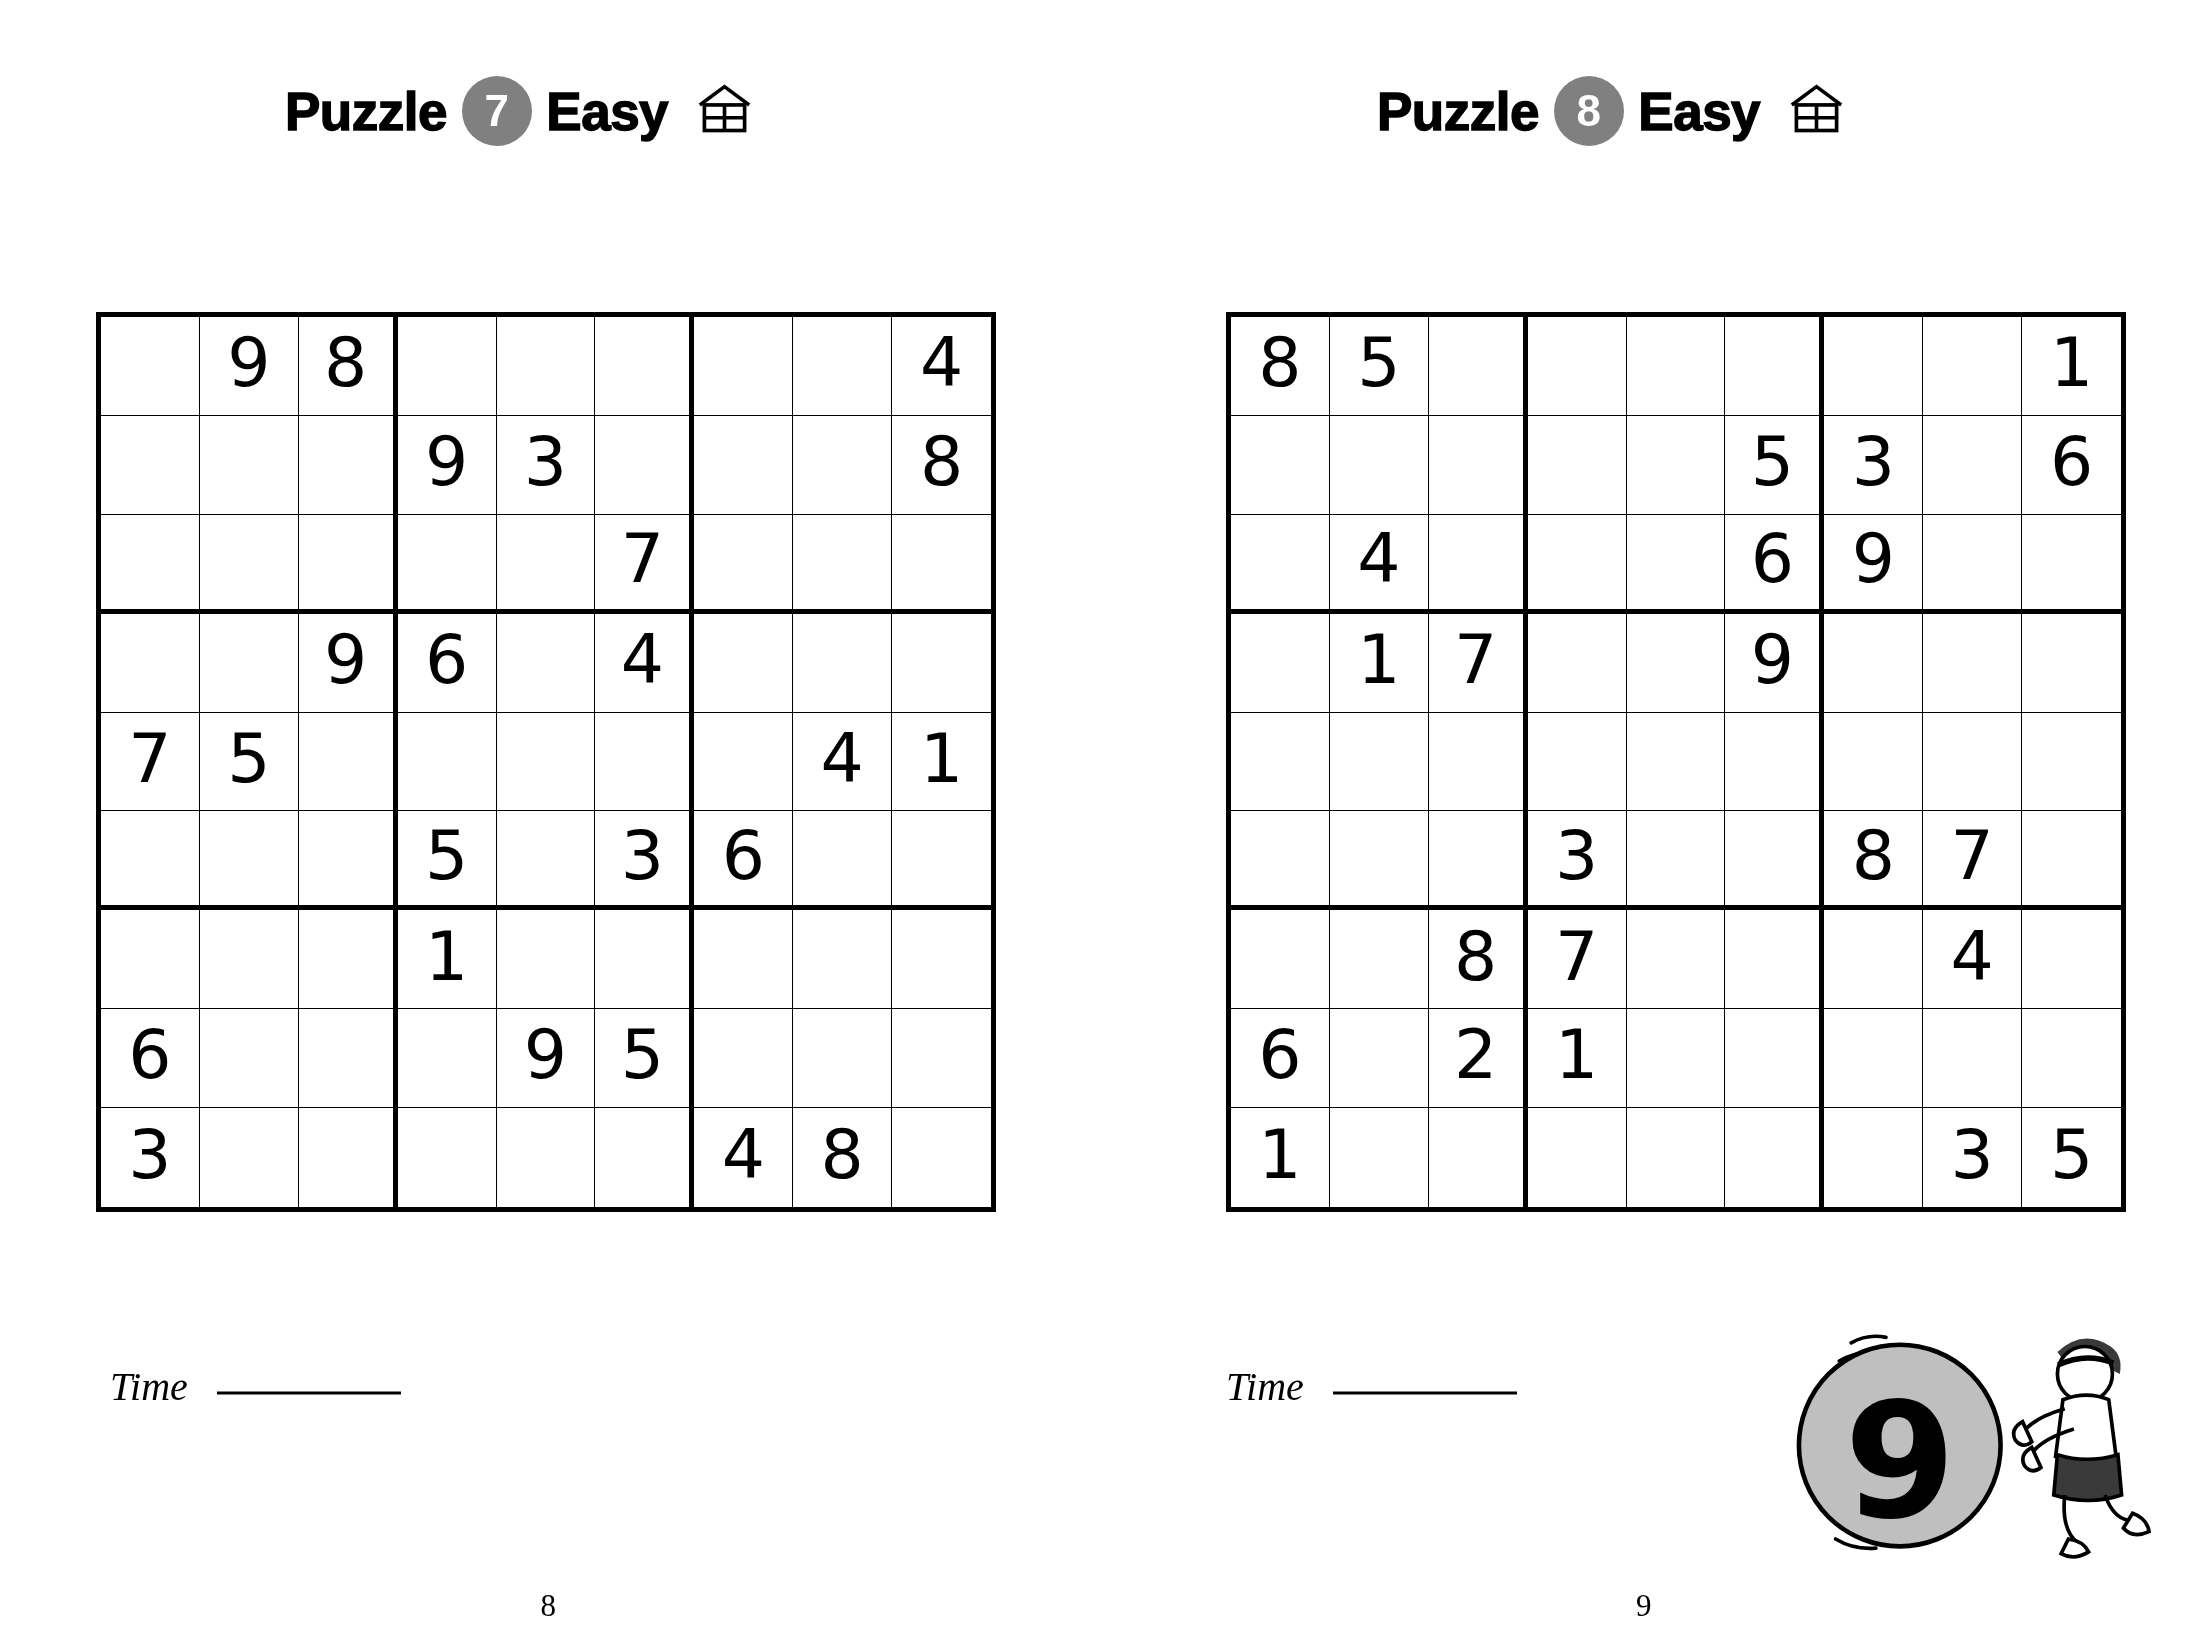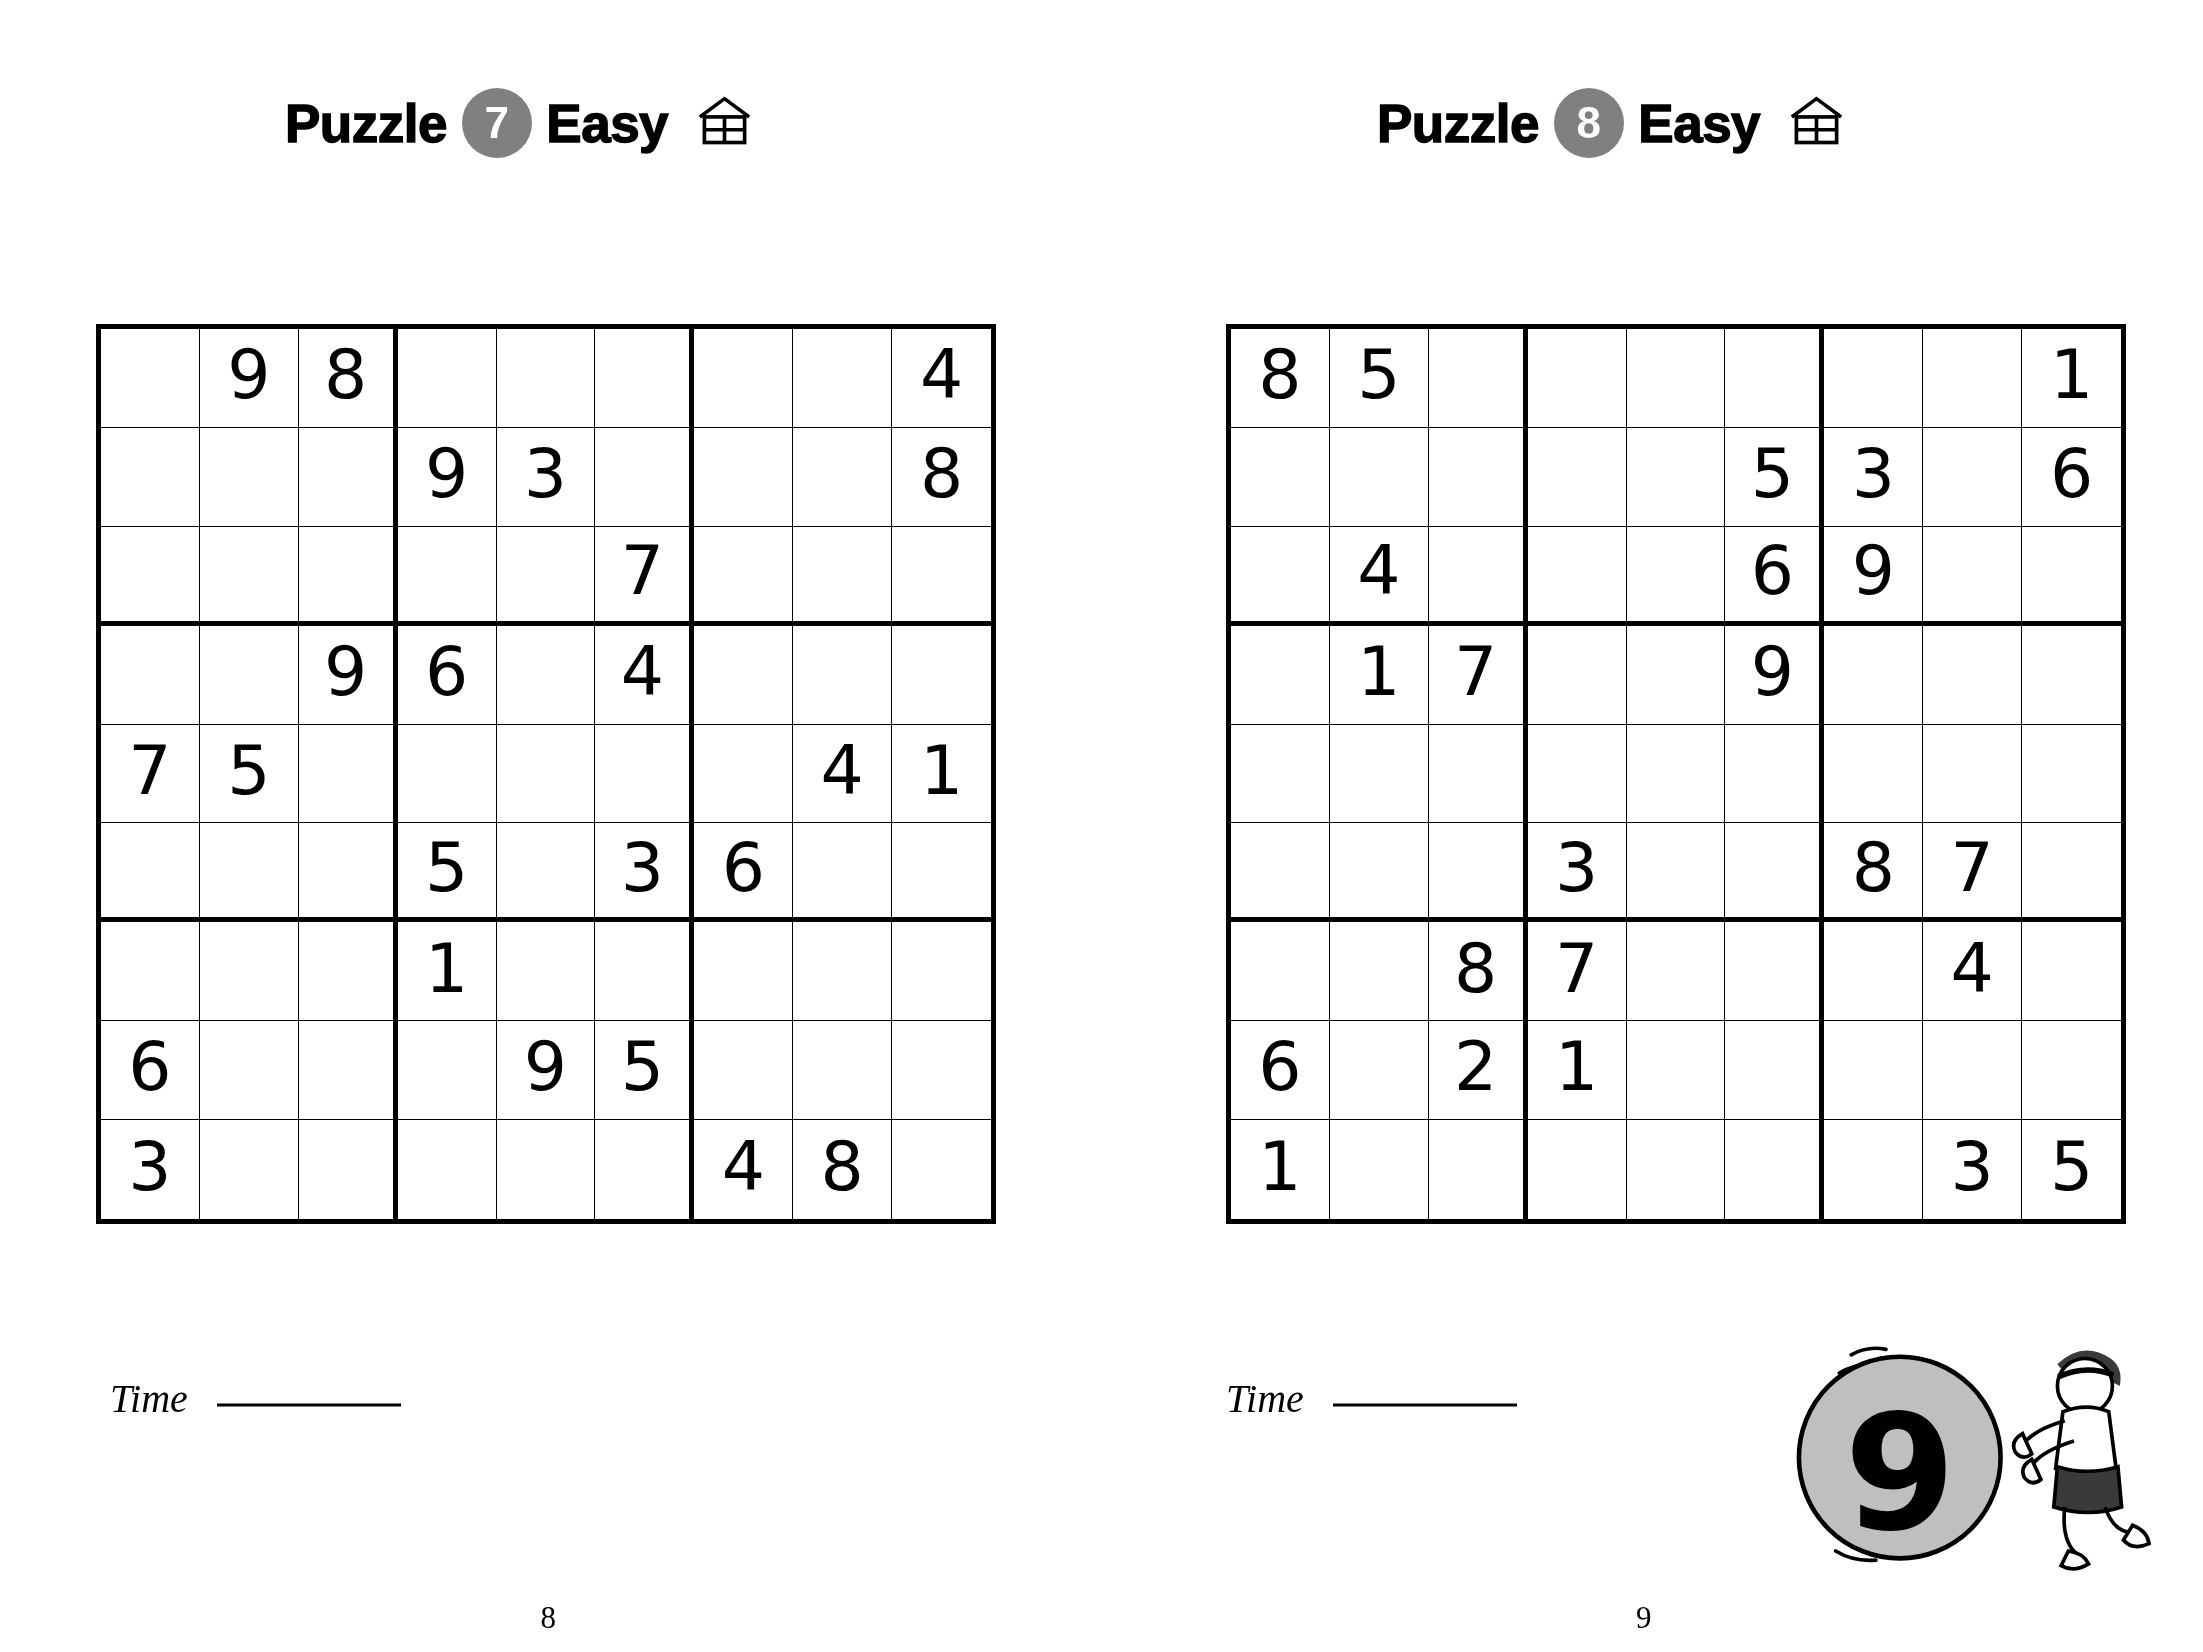--- a/index.html
+++ b/index.html
@@ -9,21 +9,21 @@
   }
   body {
     width: 2204px;
     height: 1653px;
     font-family: "Liberation Sans", sans-serif;
     position: relative;
     overflow: hidden;
   }
   .page {
     position: absolute;
-    top: 16px;
+    top: 4px;
     width: 1102px;
     height: 1543px;
   }
   .page-left { left: 0; }
   .page-right { left: 1102px; }
 
   
   .puzzle-heading {
     position: absolute;
     top: 72px;

